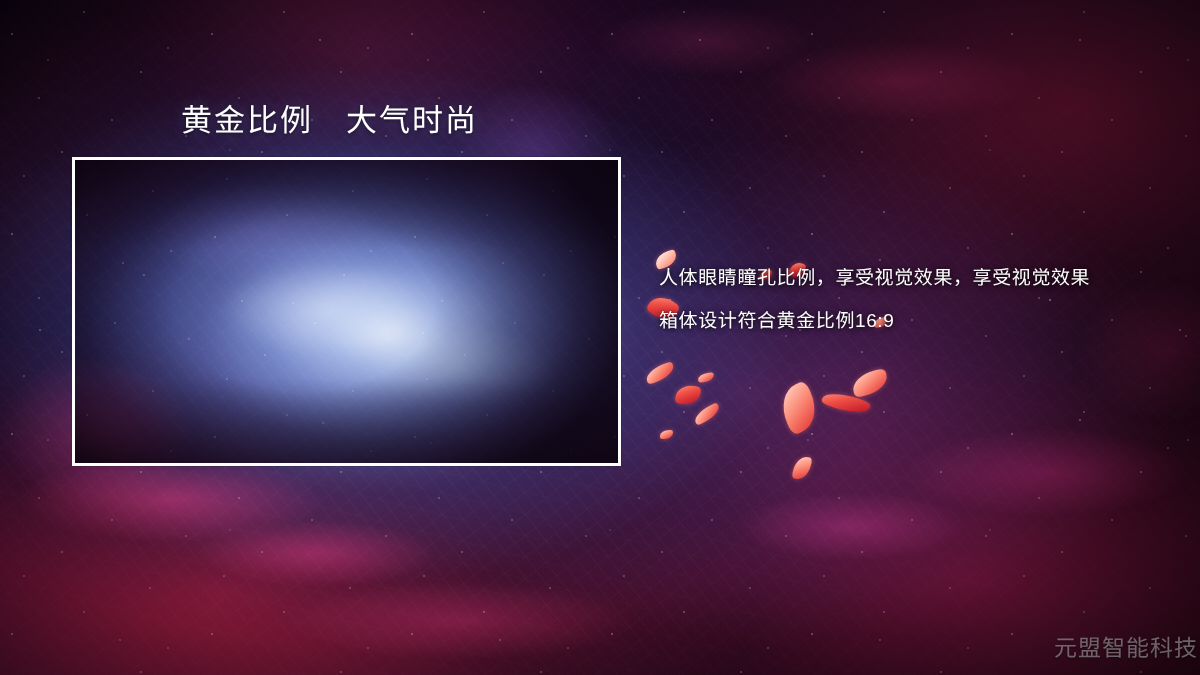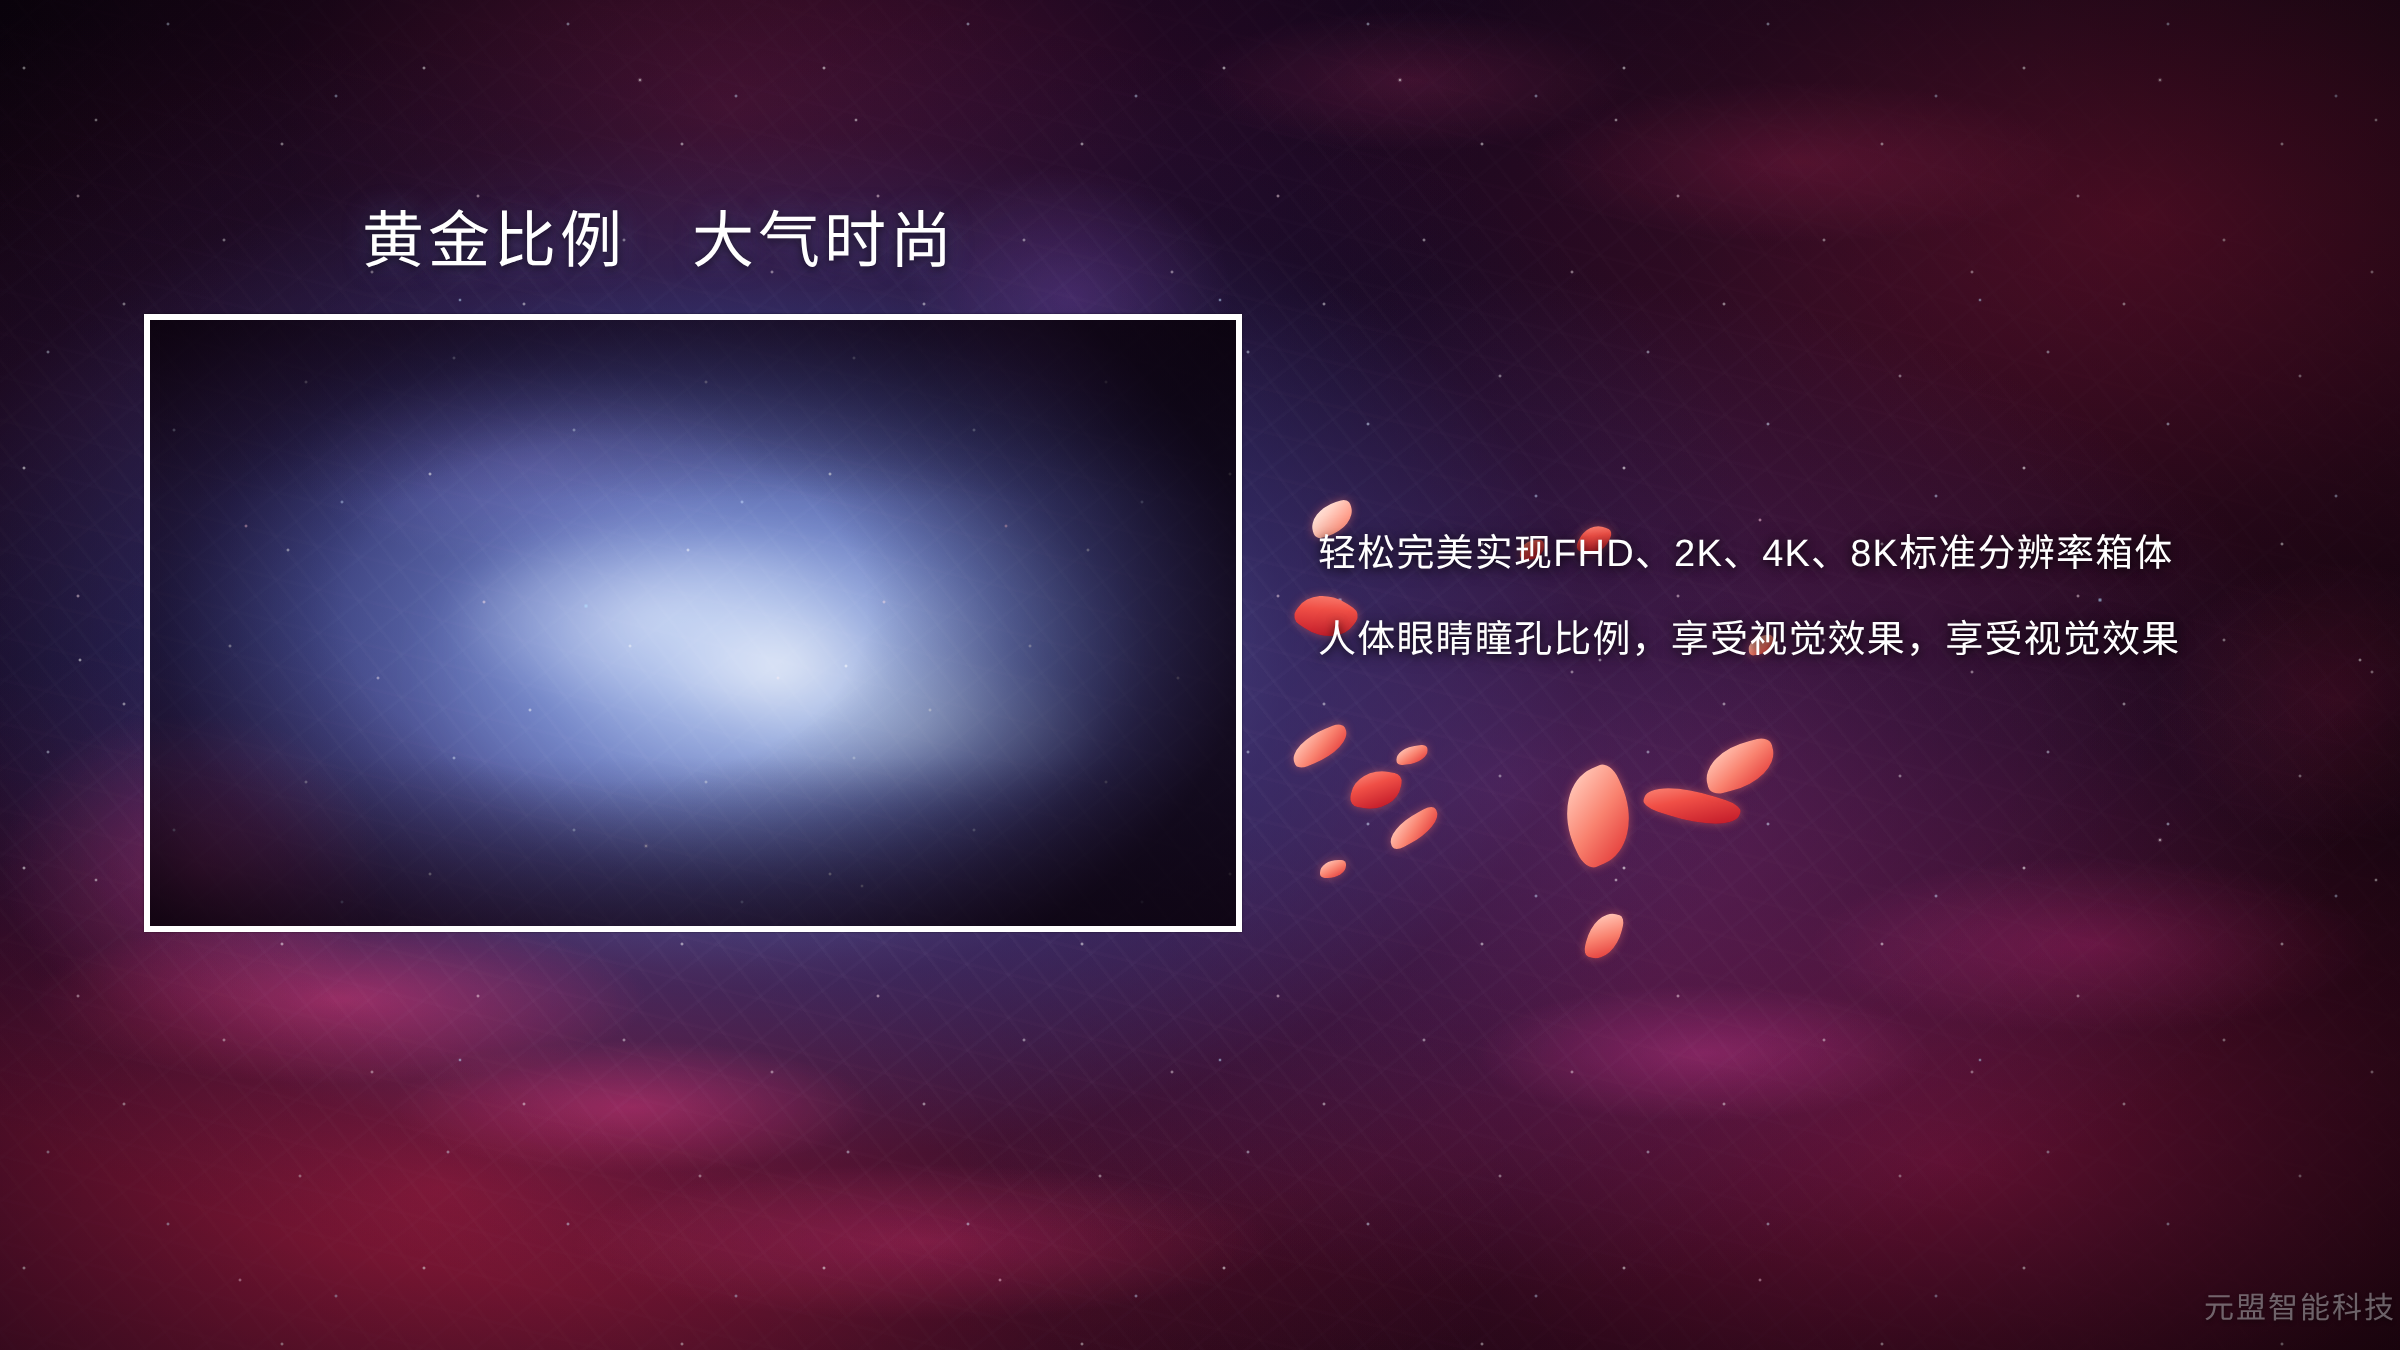--- a/index.html
+++ b/index.html
@@ -203,21 +203,21 @@
     color: #ffffff;
     font-weight: 400;
     white-space: nowrap;
     text-shadow: 0 1px 4px rgba(0,0,0,0.75), 0 0 10px rgba(0,0,0,0.45);
   }
 
   .watermark {
     position: absolute;
     right: 18px;
     bottom: 12px;
-    font-size: 15px;
+    font-size: 23px;
     letter-spacing: 1px;
     color: rgba(176,176,180,0.55);
     text-shadow: 0 1px 2px rgba(0,0,0,0.4);
     white-space: nowrap;
   }
 </style>
 </head>
 <body>
 
 <div class="slide">
@@ -284,19 +284,19 @@
         <div class="stars"></div>
         <div class="stars-bright"></div>
       </div>
       <div class="panel-darken"></div>
     </div>
   </div>
 
   <div class="slide-title">黄金比例　大气时尚</div>
 
   <div class="body-copy">
-    <div class="body-line">轻松完美实现FHD、2K、4K、8K标准分辨率箱体</div>
     <div class="body-line">人体眼睛瞳孔比例，享受视觉效果，享受视觉效果</div>
+    <div class="body-line">箱体设计符合黄金比例16:9</div>
   </div>
 
   <div class="watermark">元盟智能科技</div>
 
 </div>
 
 </body></html>

